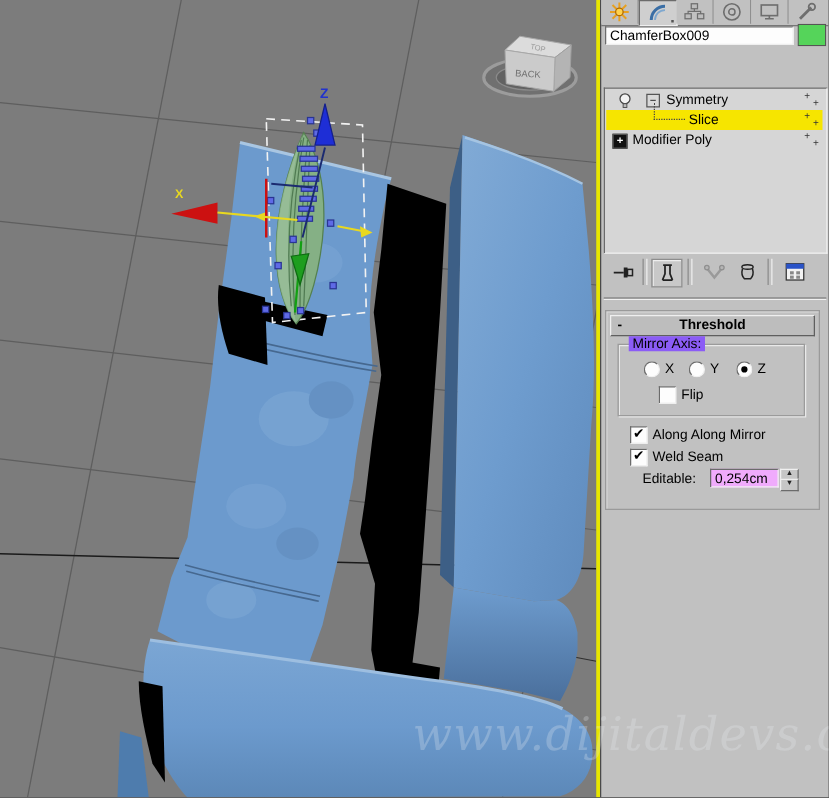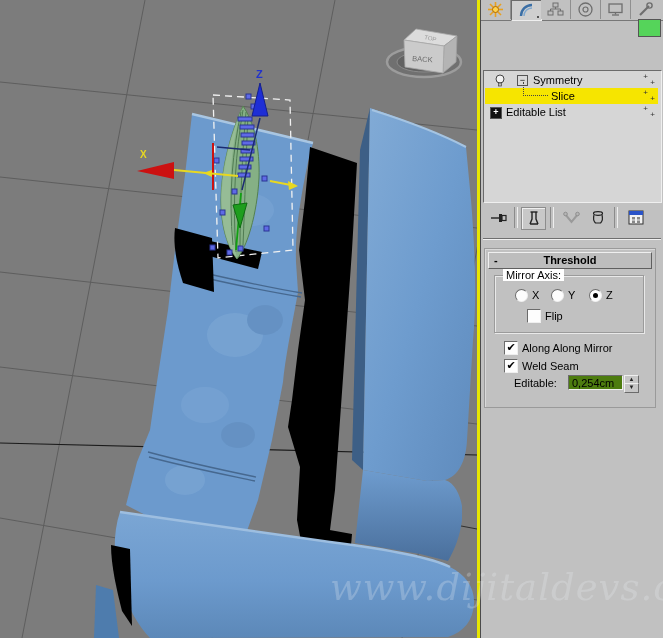--- a/index.html
+++ b/index.html
@@ -49,29 +49,29 @@
   #divider{left:2px;top:238px;width:178px;height:0;border-top:1px solid #6f6f6f;border-bottom:1px solid #f0f0f0;}
   
   #rollout{left:3px;top:248px;width:170px;height:158px;border:1px solid #9a9a9a;
            box-shadow:inset 1px 1px 0 #d9d9d9;background:#C1C1C1;}
   #rollout-header{position:absolute;left:3px;top:3px;width:162px;height:15px;background:#BDBDBD;
                   border:1px solid;border-color:#efefef #5f5f5f #5f5f5f #efefef;
                   text-align:center;line-height:14px;font-weight:bold;}
   #rollout-collapse{position:absolute;left:5px;top:0;font-weight:bold;}
   #groupbox{position:absolute;left:9px;top:26px;width:148px;height:56px;
             border:1px solid #9b9b9b;box-shadow:1px 1px 0 #e9e9e9, inset 1px 1px 0 #e9e9e9;}
-  #groupbox-label{position:absolute;left:8px;top:-7px;background:#ffffff;padding:0 3px;}
+  #groupbox-label{position:absolute;left:8px;top:-7px;background:#8b5cf6;padding:0 3px;}
   .radio{position:absolute;width:11px;height:11px;border-radius:50%;background:#FDFDFD;
          border:1px solid;border-color:#6b6b6b #efefef #efefef #6b6b6b;}
   .radio.on::after{content:"";position:absolute;left:3px;top:3px;width:5px;height:5px;border-radius:50%;background:#000;}
   .rlabel{position:absolute;line-height:12px;}
   .checkbox{position:absolute;width:12px;height:12px;background:#FDFDFD;
             border:1px solid;border-color:#6b6b6b #efefef #efefef #6b6b6b;
             font-size:11px;line-height:11px;text-align:center;font-weight:bold;}
-  #threshold-field{position:absolute;left:83px;top:126px;width:55px;height:15px;background:#4d7c0f;
+  #threshold-field{position:absolute;left:83px;top:126px;width:55px;height:15px;background:#f0abfc;
                    line-height:15px;padding-left:3px;box-sizing:border-box;}
   .spinbtn{position:absolute;left:139px;width:13px;height:8px;background:#C6C6C6;
            border:1px solid;border-color:#efefef #6b6b6b #6b6b6b #efefef;
            font-size:6px;line-height:6px;text-align:center;color:#222;}
 </style>
 </head>
 <body>
 
 <div id="root">
 
@@ -261,20 +261,21 @@
         </svg>
       </div>
       <div class="tab" style="left:150px;border-right:none">
         <svg width="17" height="17">
           <line x1="3" y1="14" x2="12" y2="5" stroke="#6E6E6E" stroke-width="2.2"></line>
           <circle cx="12.5" cy="4.5" r="2.6" fill="none" stroke="#6E6E6E" stroke-width="1.4"></circle>
         </svg>
       </div>
     </div>
 
+    <div id="name-field" class="abs sunken">ChamferBox009</div>
     <svg id="color-swatch" class="abs" width="23" height="18">
       <rect x="0" y="0" width="23" height="18" fill="#555"></rect>
       <rect x="1" y="1" width="21" height="16" fill="#55D45A"></rect>
     </svg>
 
 
     <div id="stack" class="abs sunken">
       <div class="stackrow" style="top:1px">
         <svg style="position:absolute;left:9px;top:2px" width="12" height="13">
           <circle cx="6" cy="5" r="4" fill="#F2F2F2" stroke="#444"></circle>
@@ -286,21 +287,21 @@
         <span class="rowplus" style="right:3px;top:7px">+</span>
       </div>
       <div id="row-mirror" class="stackrow" style="top:17px">
         <span class="treeline"></span>
         <span style="position:absolute;left:66px">Slice</span>
         <span class="rowplus" style="right:10px;top:1px">+</span>
         <span class="rowplus" style="right:3px;top:7px">+</span>
       </div>
       <div class="stackrow" style="top:33px">
         <span class="treebox black" style="left:5px">+</span>
-        <span style="position:absolute;left:21px">Editable List</span>
+        <span style="position:absolute;left:21px">Modifier Poly</span>
         <span class="rowplus" style="right:10px;top:1px">+</span>
         <span class="rowplus" style="right:3px;top:7px">+</span>
       </div>
     </div>
 
     <div id="stackbar" class="abs">
       <div class="sbtn" style="left:6px">
         <svg width="18" height="14">
           <line x1="1" y1="7" x2="9" y2="7" stroke="#222" stroke-width="1.4"></line>
           <rect x="9" y="3" width="3" height="8" fill="#222"></rect>

